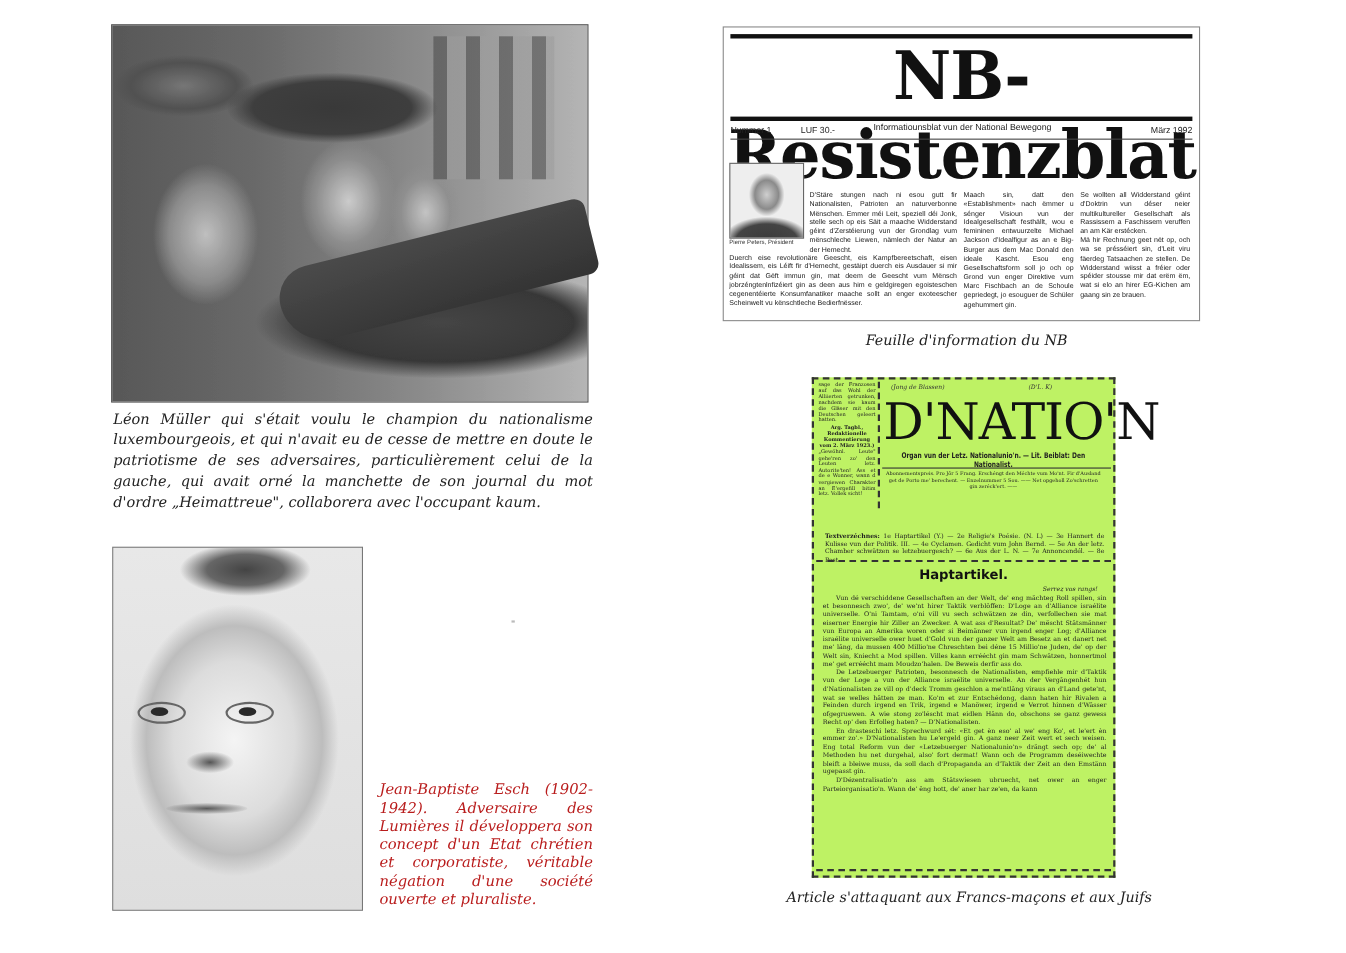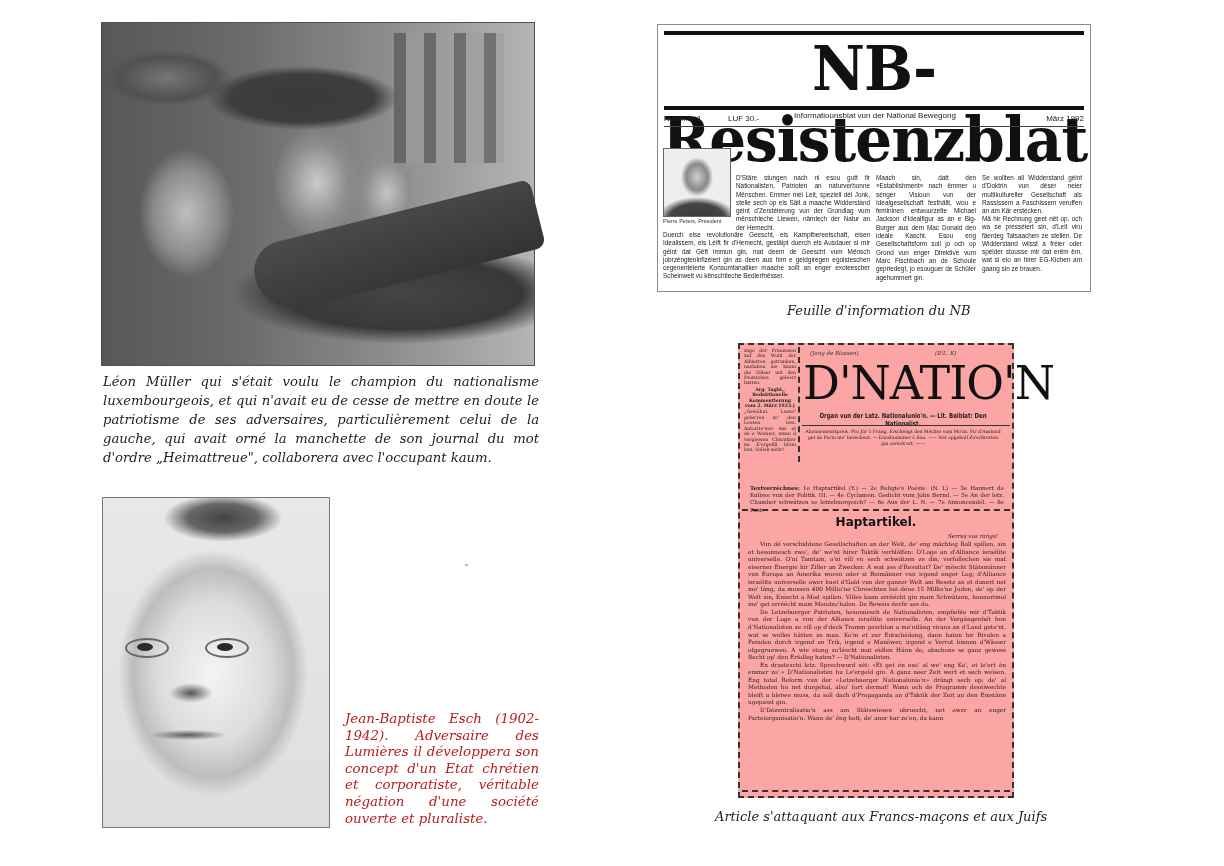--- a/index.html
+++ b/index.html
@@ -100,21 +100,21 @@
   .nb .col1b { left: 5px; top: 206px; width: 207px; }
   .nb .col2 { left: 218px; top: 149px; width: 100px; }
   .nb .col3 { left: 324px; top: 149px; width: 100px; }
   .nb .col3b { left: 324px; top: 190px; width: 100px; }
 
   .cap-nb { left: 787px; top: 303px; font-size: 13px; font-style: italic; color: #222; }
 
   
   .dn {
     left: 738px; top: 343px; width: 276px; height: 455px;
-    border: 2px dashed #333; background: #fca5a5; box-sizing: border-box;
+    border: 2px dashed #333; background: #bef264; box-sizing: border-box;
   }
   .dn .sidebar {
     position: absolute; left: 2px; top: 2px; width: 58px; height: 115px;
     border-right: 2px dashed #333; font-family: "DejaVu Serif", serif; font-size: 4.6px; line-height: 5.4px;
     color: #222; padding: 1px 2px; box-sizing: border-box; text-align: justify; overflow: hidden;
   }
   .dn .sidebar p { margin: 0 0 1px 0; }
   .dn .sidebar .bold { font-weight: bold; text-align: center; }
   .dn .top-left { position: absolute; left: 70px; top: 5px; font-size: 5.5px; font-style: italic; color:#333; }
   .dn .top-right { position: absolute; left: 195px; top: 5px; font-size: 5.5px; font-style: italic; color:#333; }

